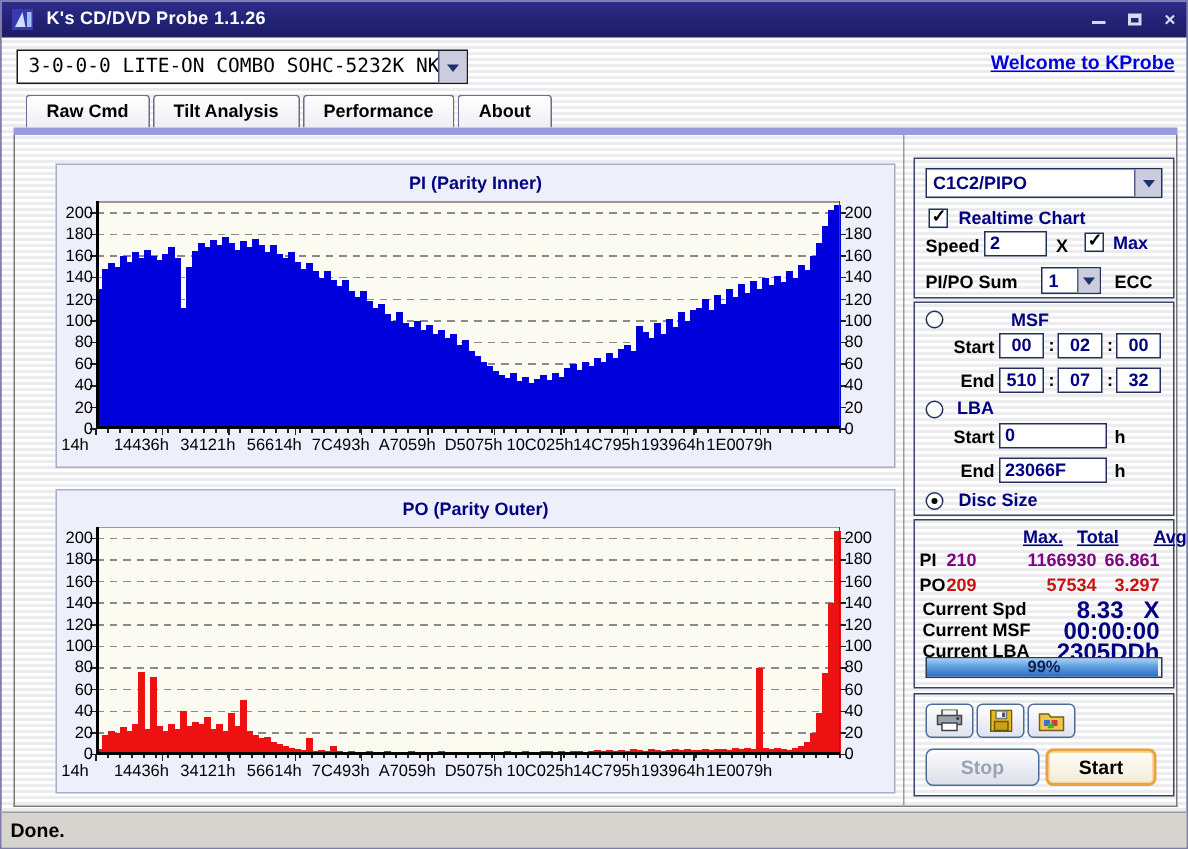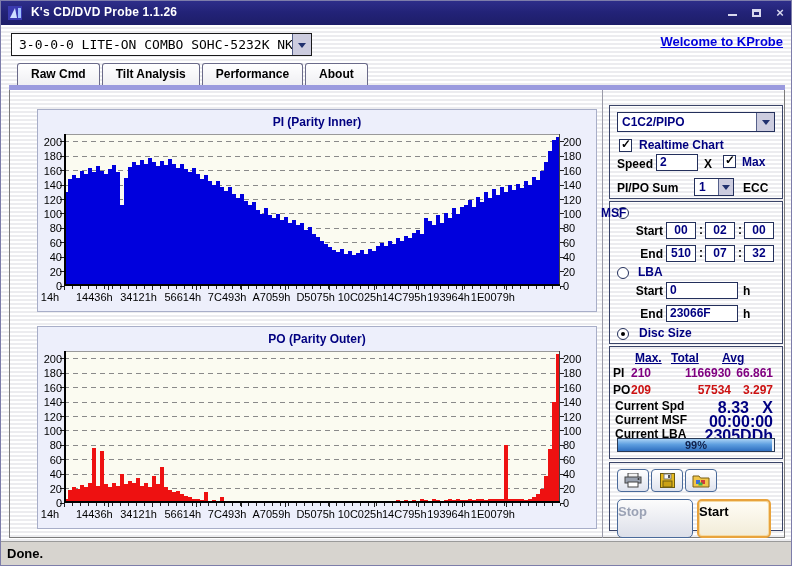--- a/index.html
+++ b/index.html
@@ -47,30 +47,30 @@
   .lbl.navy{color:#000080;}
   .field{position:absolute;background:#fff;border:1px solid #24305c;font-size:12px;font-weight:bold;color:#000080;line-height:15px;padding-left:3px;white-space:nowrap;overflow:hidden;}
   .field.center{text-align:center;padding-left:0;}
   .comboxs{position:absolute;display:flex;border:1px solid #24305c;background:#fff;}
   .comboxs .cval{flex:1;font-size:12px;font-weight:bold;color:#000080;line-height:18px;padding-left:4px;white-space:nowrap;}
   .checkbox{position:absolute;width:13px;height:13px;background:#fff;border:1px solid #24305c;}
   .checkbox.checked:after{content:"✓";position:absolute;left:1px;top:-3px;font-size:12px;font-weight:bold;color:#000;}
   .radio{position:absolute;width:12px;height:12px;border:1px solid #24305c;border-radius:50%;background:#fff;}
   .radio.checked:after{content:"";position:absolute;left:3px;top:3px;width:4px;height:4px;border-radius:50%;background:#000;}
   .statval{position:absolute;font-size:16px;font-weight:bold;color:#000080;white-space:pre;text-align:right;}
-  .hdr{position:absolute;font-size:12px;font-weight:bold;color:#000080;text-decoration:underline;}
+  .hdr{position:absolute;font-size:12px;font-weight:bold;color:#000080;text-decoration:underline;margin-left:47px;}
   .srow{position:absolute;font-size:12px;font-weight:bold;white-space:nowrap;}
   .progress{position:absolute;left:616px;top:437px;width:158px;height:14px;border:1px solid #2a3a55;background:#eef2f8;}
   .progress .fill{height:100%;background:linear-gradient(180deg,#a9d2f5 0%,#5e9fe0 45%,#2f6fc0 100%);}
   .progress .ptext{position:absolute;left:0;top:0;width:100%;text-align:center;font-size:11px;font-weight:bold;color:#10204a;line-height:13px;}
   
   .ibtn{position:absolute;width:32px;height:23px;border:1px solid #4a6a9a;border-radius:4px;
     background:linear-gradient(180deg,#ffffff,#dfe3ee);display:flex;align-items:center;justify-content:center;cursor:pointer;}
-  .pbtn{position:absolute;height:39px;border:1px solid #4a6a9a;border-radius:5px;
-    background:linear-gradient(180deg,#fcfcfc,#dcdfe9);font-size:13px;font-weight:bold;text-align:left;line-height:23px;cursor:pointer;}
+  .pbtn{position:absolute;height:25px;border:1px solid #4a6a9a;border-radius:5px;
+    background:linear-gradient(180deg,#fcfcfc,#dcdfe9);font-size:13px;font-weight:bold;text-align:center;line-height:23px;cursor:pointer;}
   .pbtn.disabled{color:#9aa2b5;}
   .pbtn.focused{border:2px solid #e8a33d;box-shadow:0 0 0 1px #f5d9a0 inset;background:linear-gradient(180deg,#fffdf6,#f2ecd8);color:#000;line-height:21px;}
   
   .statusbar{position:absolute;left:0;top:540px;width:792px;height:26px;background:#d7d4cf;border-top:1px solid #9a9a9a;}
   .statusbar .stext{position:absolute;left:6px;top:4px;font-size:13px;font-weight:bold;color:#000;}
 </style>
 </head>
 <body>
 
 <div class="win">
@@ -665,21 +665,21 @@
   <div class="lbl navy" style="left:741px;top:154px;">Max</div>
   <div class="lbl" style="left:616px;top:180px;">PI/PO Sum</div>
   <div class="comboxs" style="left:693px;top:177px;width:40px;height:18px;">
     <div class="cval" style="line-height:16px;">1</div>
     <div class="drop" style="width:15px;"></div>
   </div>
   <div class="lbl" style="left:742px;top:180px;">ECC</div>
 
   <div class="gbox" style="top:200px;height:143px;"></div>
   <div class="radio" style="left:616px;top:206px;"></div>
-  <div class="lbl navy" style="left:600px;top:205px;text-align:right;">MSF</div>
+  <div class="lbl navy" style="left:673px;top:205px;text-align:right;">MSF</div>
   <div class="lbl" style="left:616px;top:223px;width:46px;text-align:right;">Start</div>
   <div class="field center" style="left:665px;top:221px;width:30px;height:17px;">00</div>
   <div class="lbl" style="left:698px;top:222px;">:</div>
   <div class="field center" style="left:704px;top:221px;width:30px;height:17px;">02</div>
   <div class="lbl" style="left:737px;top:222px;">:</div>
   <div class="field center" style="left:743px;top:221px;width:30px;height:17px;">00</div>
   <div class="lbl" style="left:616px;top:246px;width:46px;text-align:right;">End</div>
   <div class="field center" style="left:665px;top:244px;width:30px;height:17px;">510</div>
   <div class="lbl" style="left:698px;top:245px;">:</div>
   <div class="field center" style="left:704px;top:244px;width:30px;height:17px;">07</div>

